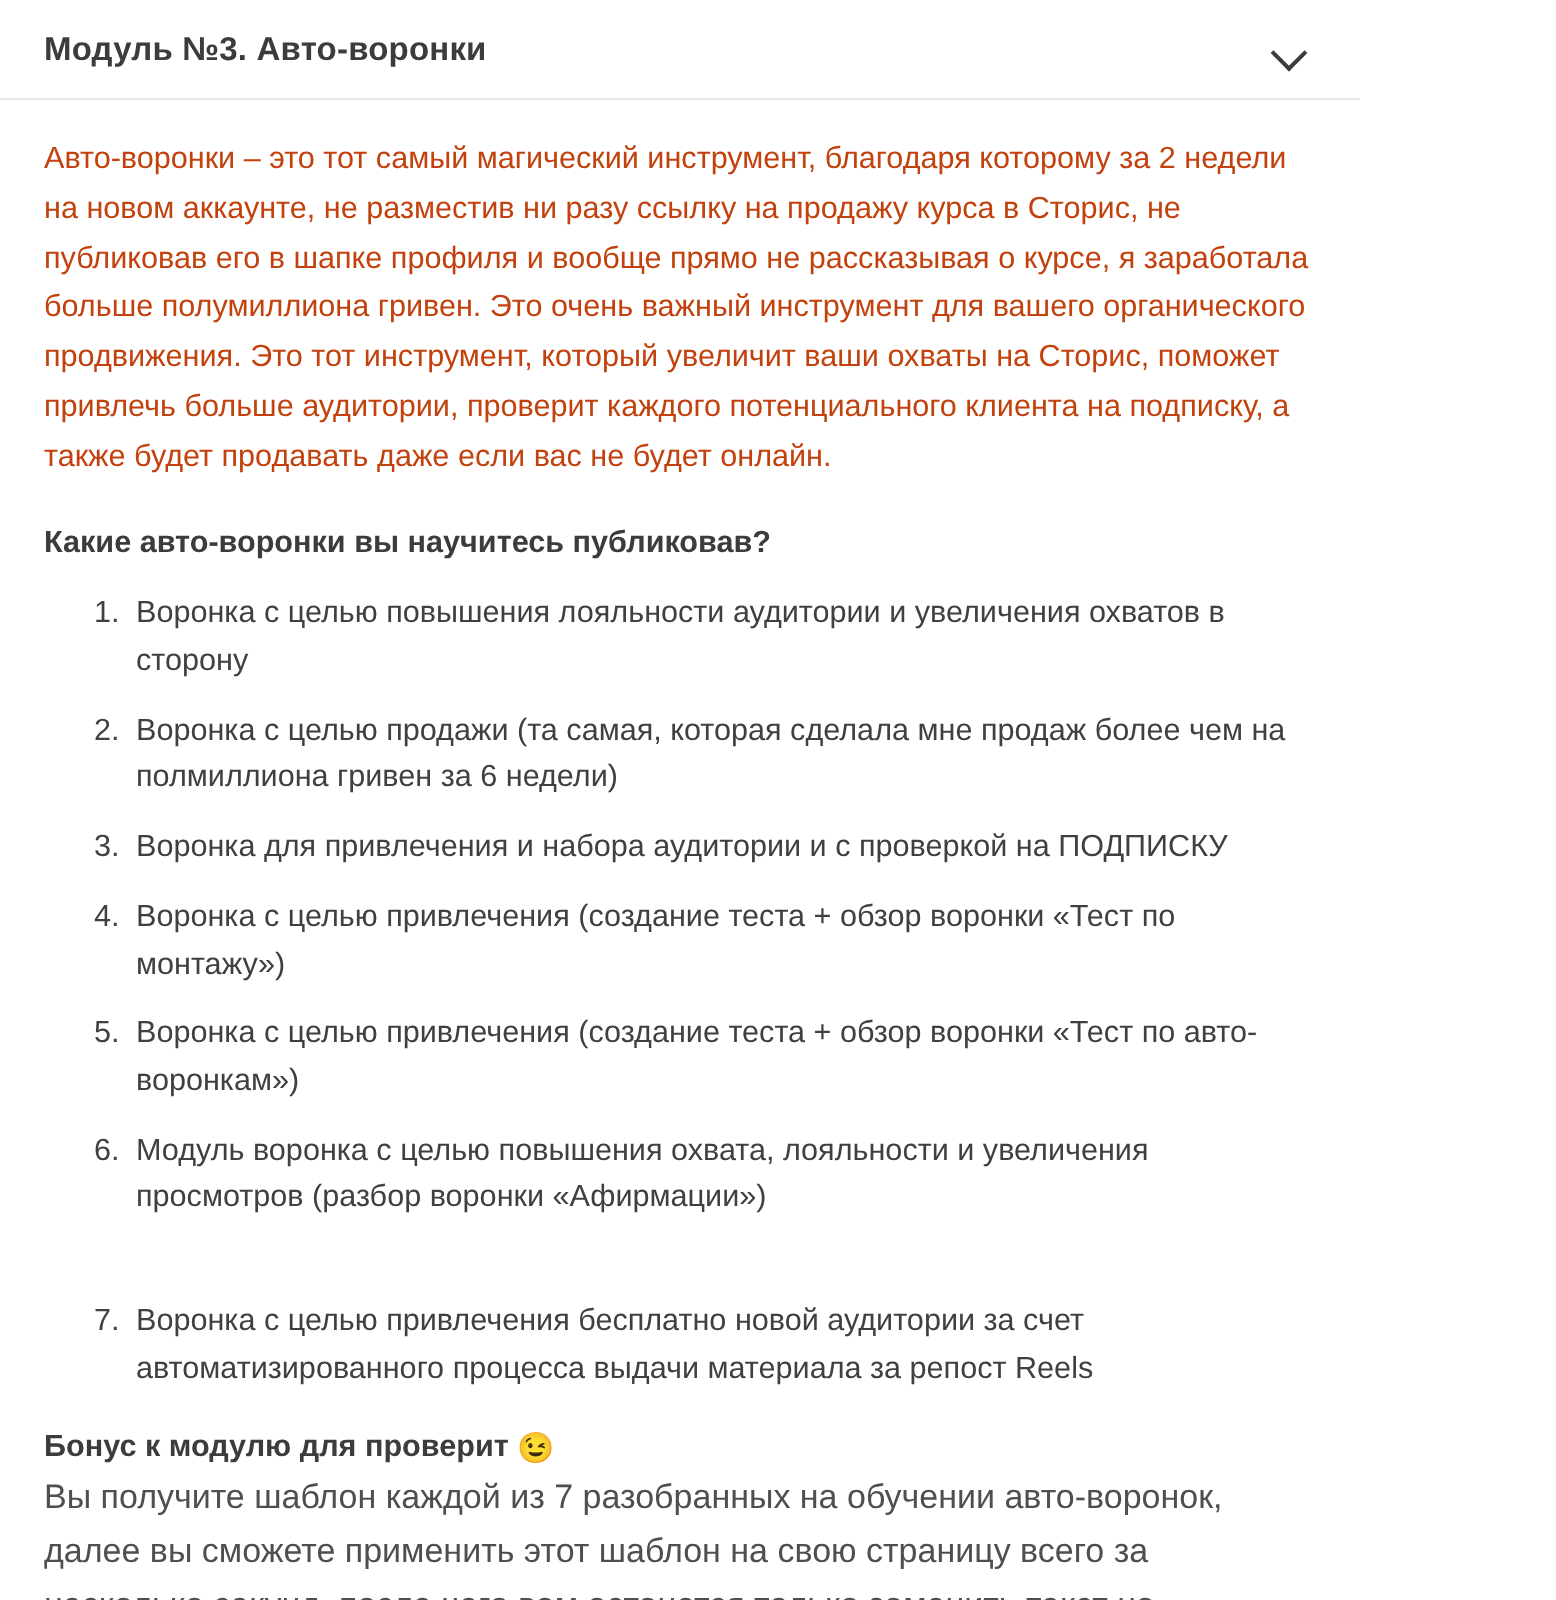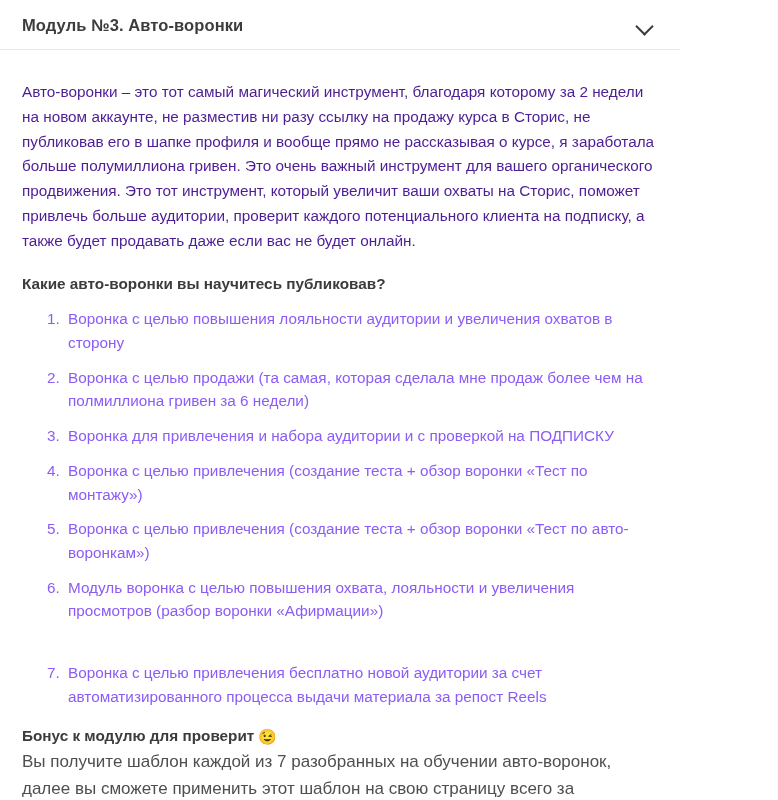--- a/index.html
+++ b/index.html
@@ -50,37 +50,37 @@
     height: 11px;
     border-right: 2px solid #3c3c3c;
     border-bottom: 2px solid #3c3c3c;
     transform: rotate(45deg);
   }
   .body {
     box-sizing: border-box;
     padding: 18px 22px 20px 22px;
   }
   p.intro {
-    margin: 12px 0 22px 0;
+    margin: 0 0 22px 0;
     font-size: 15.3px;
     line-height: 1.62;
-    color: #4c1d95;
+    color: #c2410c;
   }
   h3.subhead {
     margin: 0 0 14px 0;
     font-size: 15.3px;
     font-weight: bold;
     color: #3c3c3c;
   }
   ol.funnels {
     margin: 0 0 18px 0;
     padding-left: 42px;
     font-size: 15.3px;
     line-height: 1.55;
-    color: #8b5cf6;
+    color: #404040;
   }
   ol.funnels li {
     margin-bottom: 11px;
     padding-left: 4px;
   }
   ol.funnels li.spaced {
     margin-top: 38px;
   }
   .bonus-head {
     margin: 0 0 2px 0;

